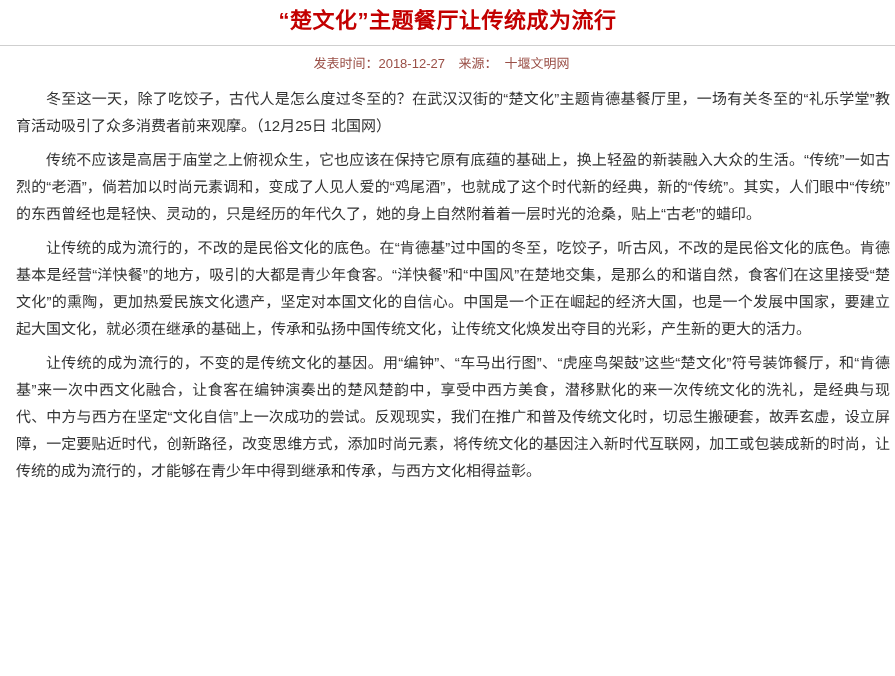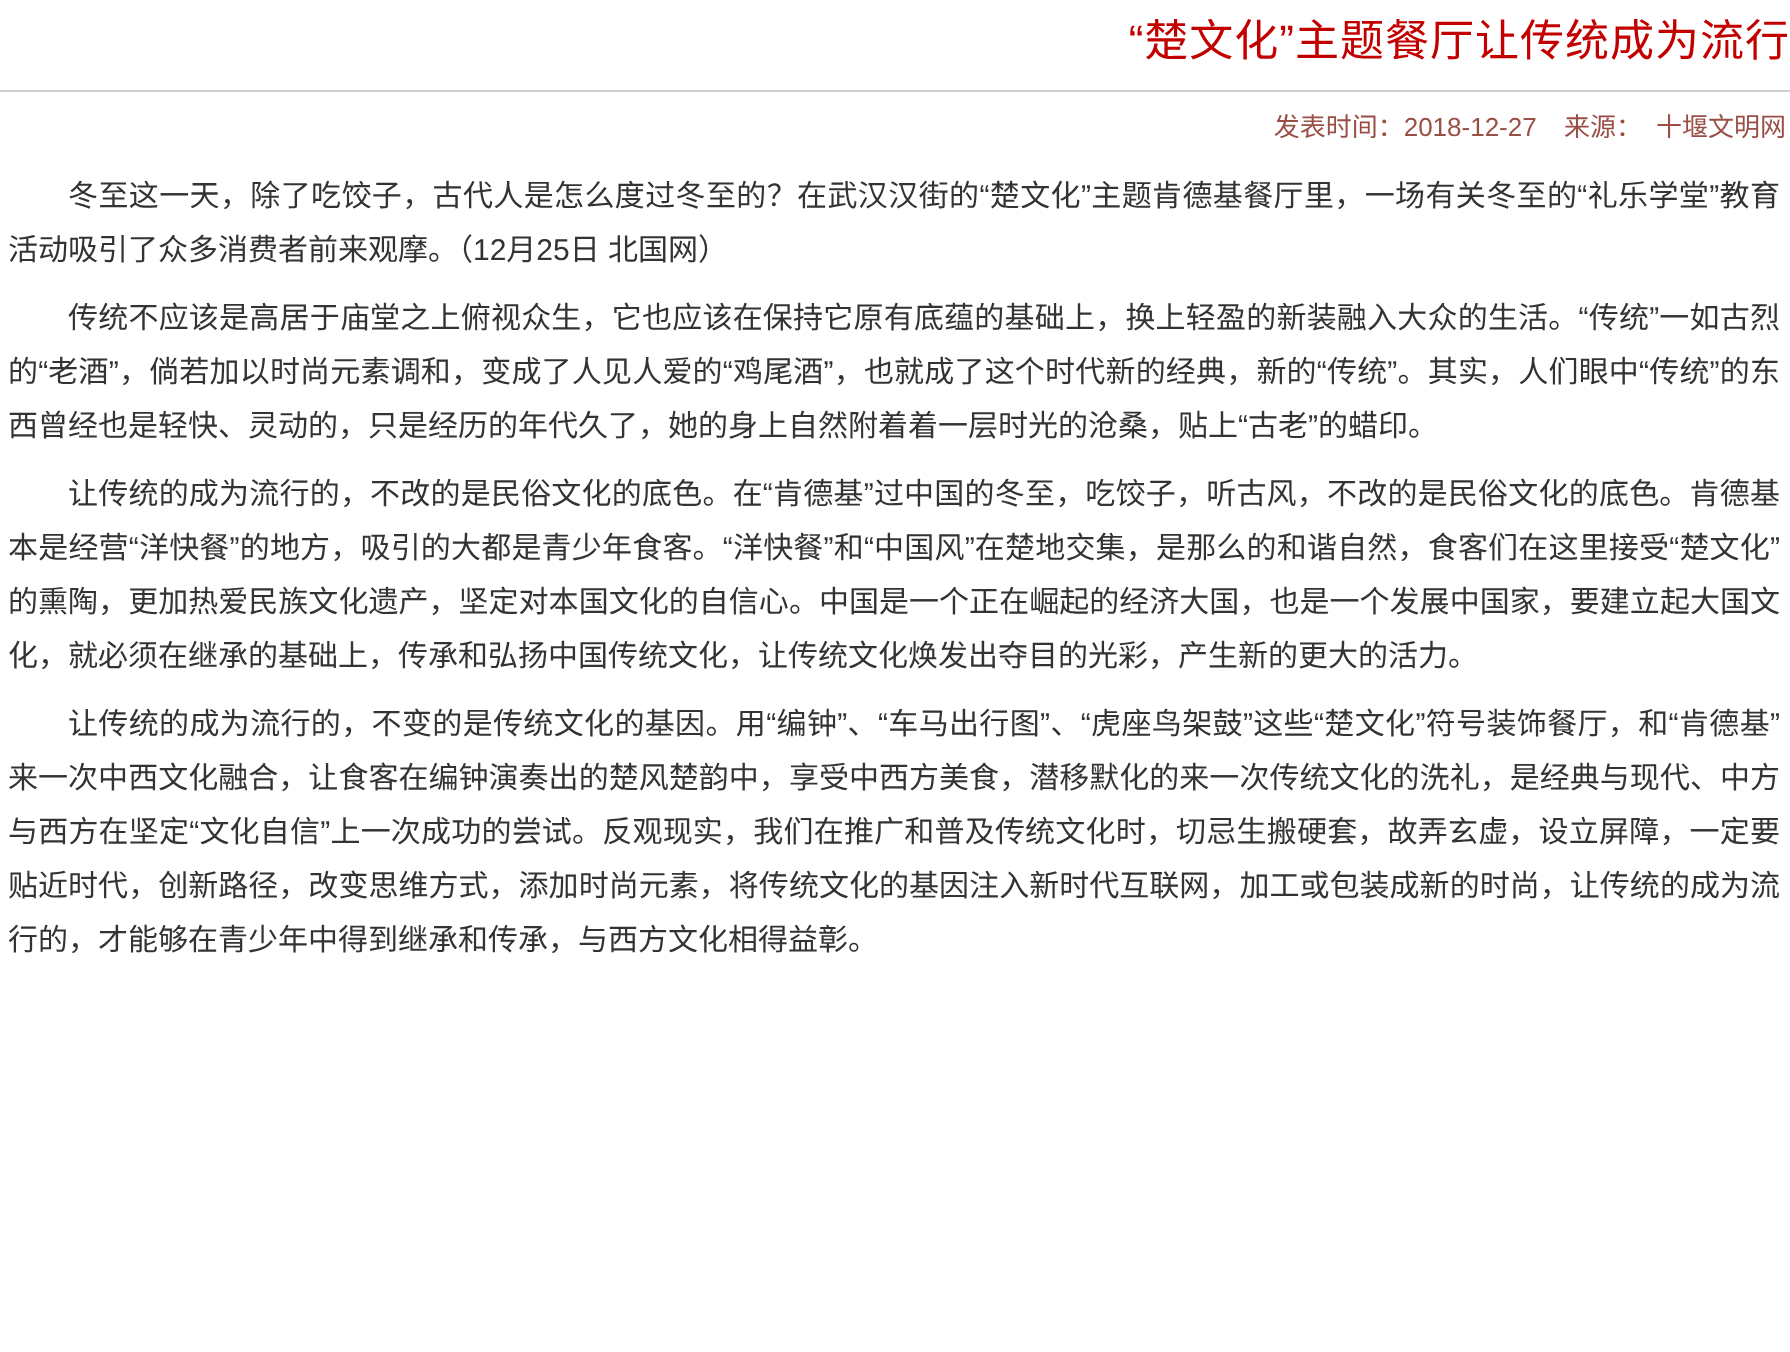--- a/index.html
+++ b/index.html
@@ -12,46 +12,46 @@
     position: relative;
     width: 895px;
     height: 676px;
     overflow: hidden;
     background: #ffffff;
     box-sizing: border-box;
   }
   .article-title {
     margin: 0;
     padding-top: 7px;
-    text-align: right;
+    text-align: center;
     font-size: 22px;
-    font-weight: normal;
+    font-weight: bold;
     color: #c30000;
     line-height: 1.3;
     letter-spacing: 0.5px;
   }
   .title-divider {
     height: 0;
     border-bottom: 1px solid #cfcfcf;
     margin-top: 9px;
   }
   .article-meta {
-    text-align: right;
+    text-align: center;
     font-size: 13px;
     color: #9a4f46;
-    padding: 9px 2px 10px 0;
+    padding: 9px 12px 10px 0;
     line-height: 1.4;
   }
   .article-meta .src-label { margin-left: 10px; }
   .article-meta .src-name  { margin-left: 7px; }
   .article-content {
     padding: 2px 5px 0 4px;
   }
   .article-content p {
-    margin: 0 0 7px 0;
+    margin: 0 0 7px 12px;
     font-size: 15px;
     line-height: 27px;
     color: #333333;
     text-indent: 2em;
     text-align: justify;
   }
 </style>
 </head>
 <body>
 

